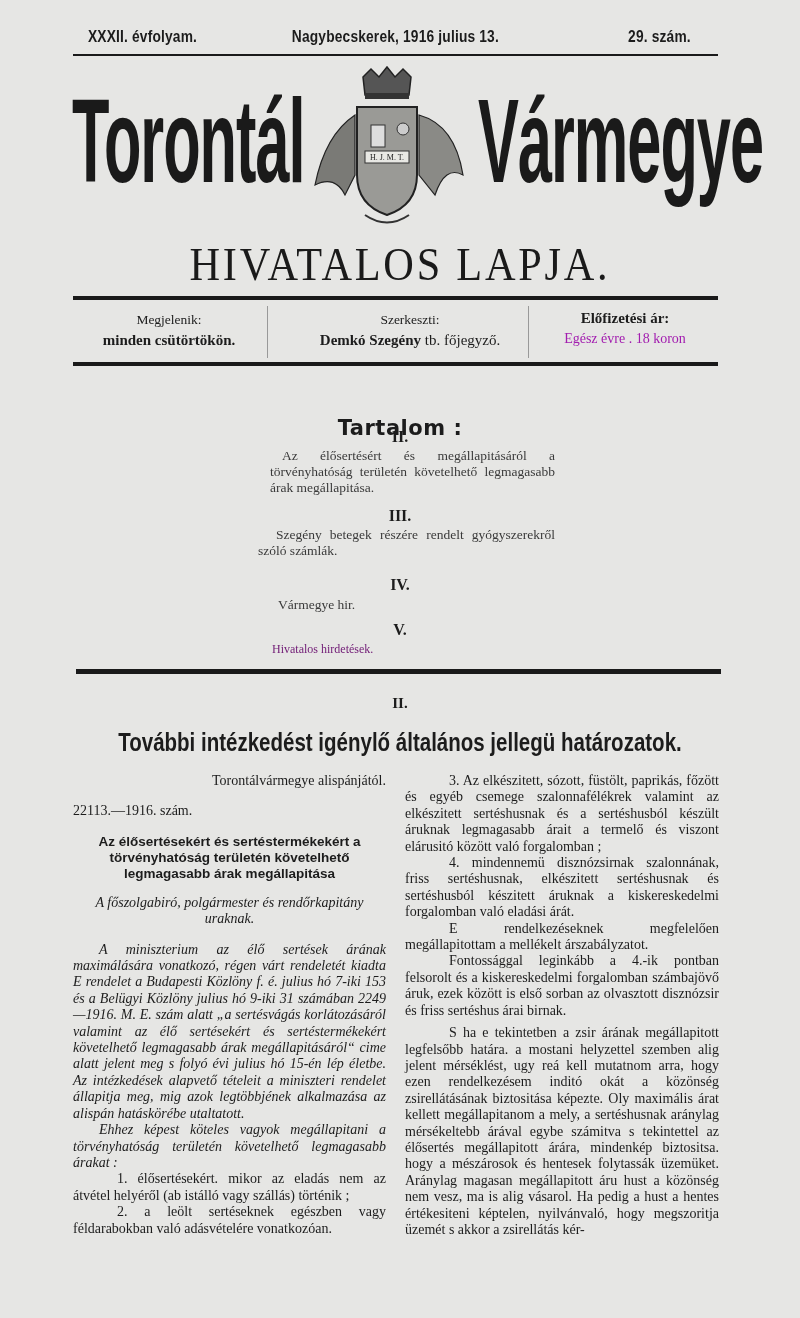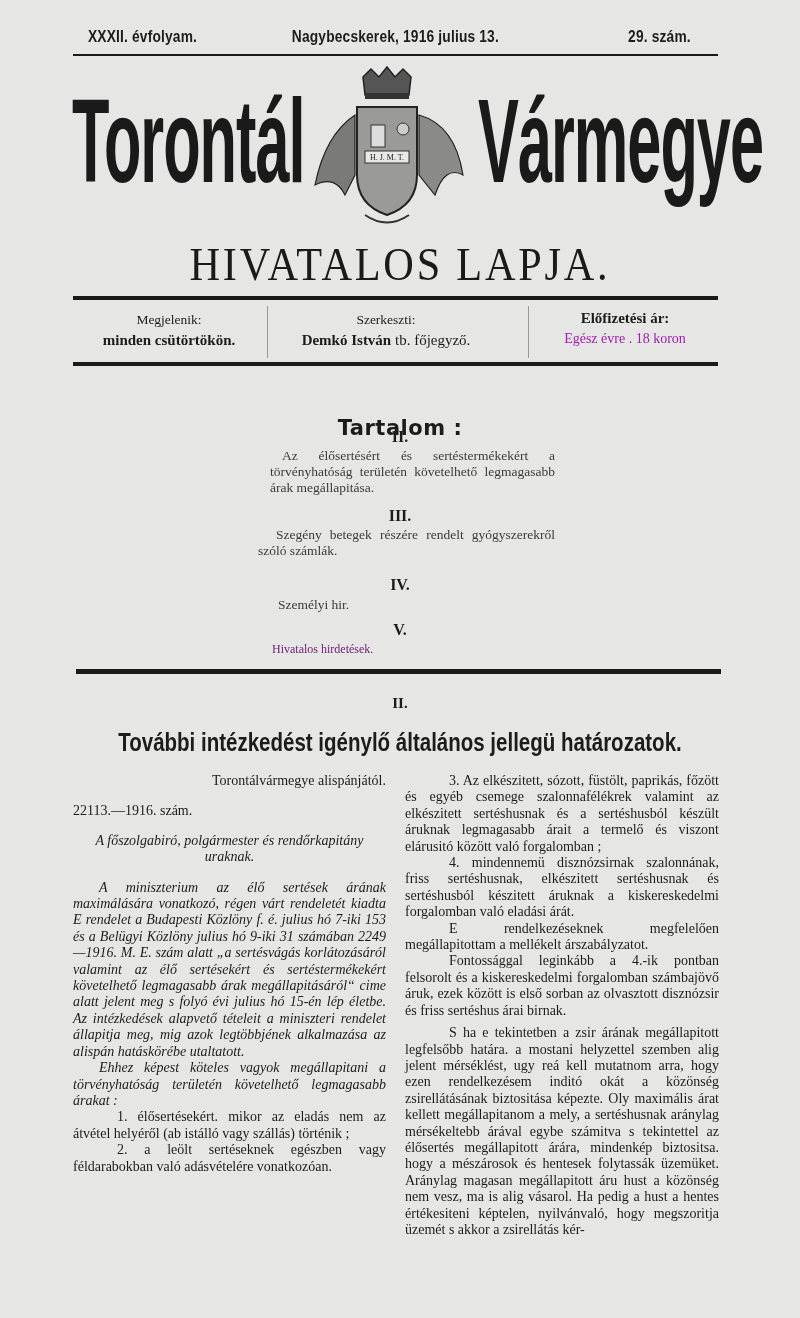--- a/index.html
+++ b/index.html
@@ -75,51 +75,52 @@
 
   <div class="abs rule" style="left:73px;top:296px;width:645px;height:4px"></div>
   <div class="abs rule" style="left:73px;top:362px;width:645px;height:4px"></div>
   <div class="abs vsep" style="left:267px;top:306px;height:52px"></div>
   <div class="abs vsep" style="left:528px;top:306px;height:52px"></div>
 
   <div class="abs info-cell" style="left:73px;top:312px;width:192px">
     <span class="lbl">Megjelenik:</span>
     <span class="val" style="font-weight:bold">minden csütörtökön.</span>
   </div>
-  <div class="abs info-cell" style="left:256px;top:312px;width:260px">
+  <div class="abs info-cell" style="left:280px;top:312px;width:260px">
     <span class="lbl">Szerkeszti:</span>
-    <span class="val"><b>Demkó István</b> <span>tb. főjegyző.</span></span>
+    <span class="val"><b>Demkó Szegény</b> <span>tb. főjegyző.</span></span>
   </div>
   <div class="abs info-cell" style="left:530px;top:310px;width:190px">
     <span class="lbl" style="font-weight:bold;font-size:15px">Előfizetési ár:</span>
     <span class="val" style="font-size:14px;color:#a21caf">Egész évre  .  18 koron</span>
   </div>
 
   <div class="abs toc-title">Tartalom :</div>
 
   <div class="abs toc-num" style="top:428px">II.</div>
-  <div class="abs toc-text" style="left:270px;top:448px;width:285px;text-indent:12px">Az élősertésért és sertéstermékekért a törvényhatóság területén követelhető legmagasabb árak megállapitása.</div>
+  <div class="abs toc-text" style="left:270px;top:448px;width:285px;text-indent:12px">Az élősertésért és megállapitásáról a törvényhatóság területén követelhető legmagasabb árak megállapitása.</div>
 
   <div class="abs toc-num" style="top:507px">III.</div>
   <div class="abs toc-text" style="left:258px;top:527px;width:297px;text-indent:18px">Szegény betegek részére rendelt gyógyszerekről szóló számlák.</div>
 
   <div class="abs toc-num" style="top:576px">IV.</div>
-  <div class="abs toc-text" style="left:278px;top:597px;width:280px">Személyi hir.</div>
+  <div class="abs toc-text" style="left:278px;top:597px;width:280px">Vármegye hir.</div>
 
   <div class="abs toc-num" style="top:621px">V.</div>
   <div class="abs toc-text" style="left:272px;top:641px;width:280px;font-size:12px;color:#701a75">Hivatalos hirdetések.</div>
 
   <div class="abs rule" style="left:76px;top:669px;width:645px;height:5px"></div>
 
   <div class="abs sec-num">II.</div>
   <div class="abs sec-title">További intézkedést igénylő általános jellegü határozatok.</div>
 
   <div class="abs col" style="left:73px;top:773px;width:313px">
     <p style="text-align:right">Torontálvármegye alispánjától.</p>
     <p style="margin-top:14px;text-align:left">22113.—1916. szám.</p>
+    <p class="bold-sans" style="margin-top:14px">Az élősertésekért és sertéstermékekért a törvényhatóság területén követelhető legmagasabb árak megállapitása</p>
     <p class="ital" style="margin-top:13px">A főszolgabiró, polgármester és rendőrkapitány uraknak.</p>
     <p class="indent" style="margin-top:14px">A miniszterium az élő sertések árának maximálására vonatkozó, régen várt rendeletét kiadta E rendelet a Budapesti Közlöny f. é. julius hó 7-iki 153 és a Belügyi Közlöny julius hó 9-iki 31 számában 2249—1916. M. E. szám alatt „a sertésvágás korlátozásáról valamint az élő sertésekért és sertéstermékekért követelhető legmagasabb árak megállapitásáról“ cime alatt jelent meg s folyó évi julius hó 15-én lép életbe. Az intézkedések alapvető tételeit a miniszteri rendelet állapitja meg, mig azok legtöbbjének alkalmazása az alispán hatáskörébe utaltatott.</p>
     <p class="indent">Ehhez képest köteles vagyok megállapitani a törvényhatóság területén követelhető legmagasabb árakat :</p>
     <p class="indent2">1. élősertésekért. mikor az eladás nem az átvétel helyéről (ab istálló vagy szállás) történik ;</p>
     <p class="indent2">2. a leölt sertéseknek egészben vagy féldarabokban való adásvételére vonatkozóan.</p>
   </div>
 
   <div class="abs col" style="left:405px;top:773px;width:314px">
     <p class="indent2">3. Az elkészitett, sózott, füstölt, paprikás, főzött és egyéb csemege szalonnafélékrek valamint az elkészitett sertéshusnak és a sertéshusból készült áruknak legmagasabb árait a termelő és viszont elárusitó között való forgalomban ;</p>
     <p class="indent2">4. mindennemü disznózsirnak szalonnának, friss sertéshusnak, elkészitett sertéshusnak és sertéshusból készitett áruknak a kiskereskedelmi forgalomban való eladási árát.</p>

